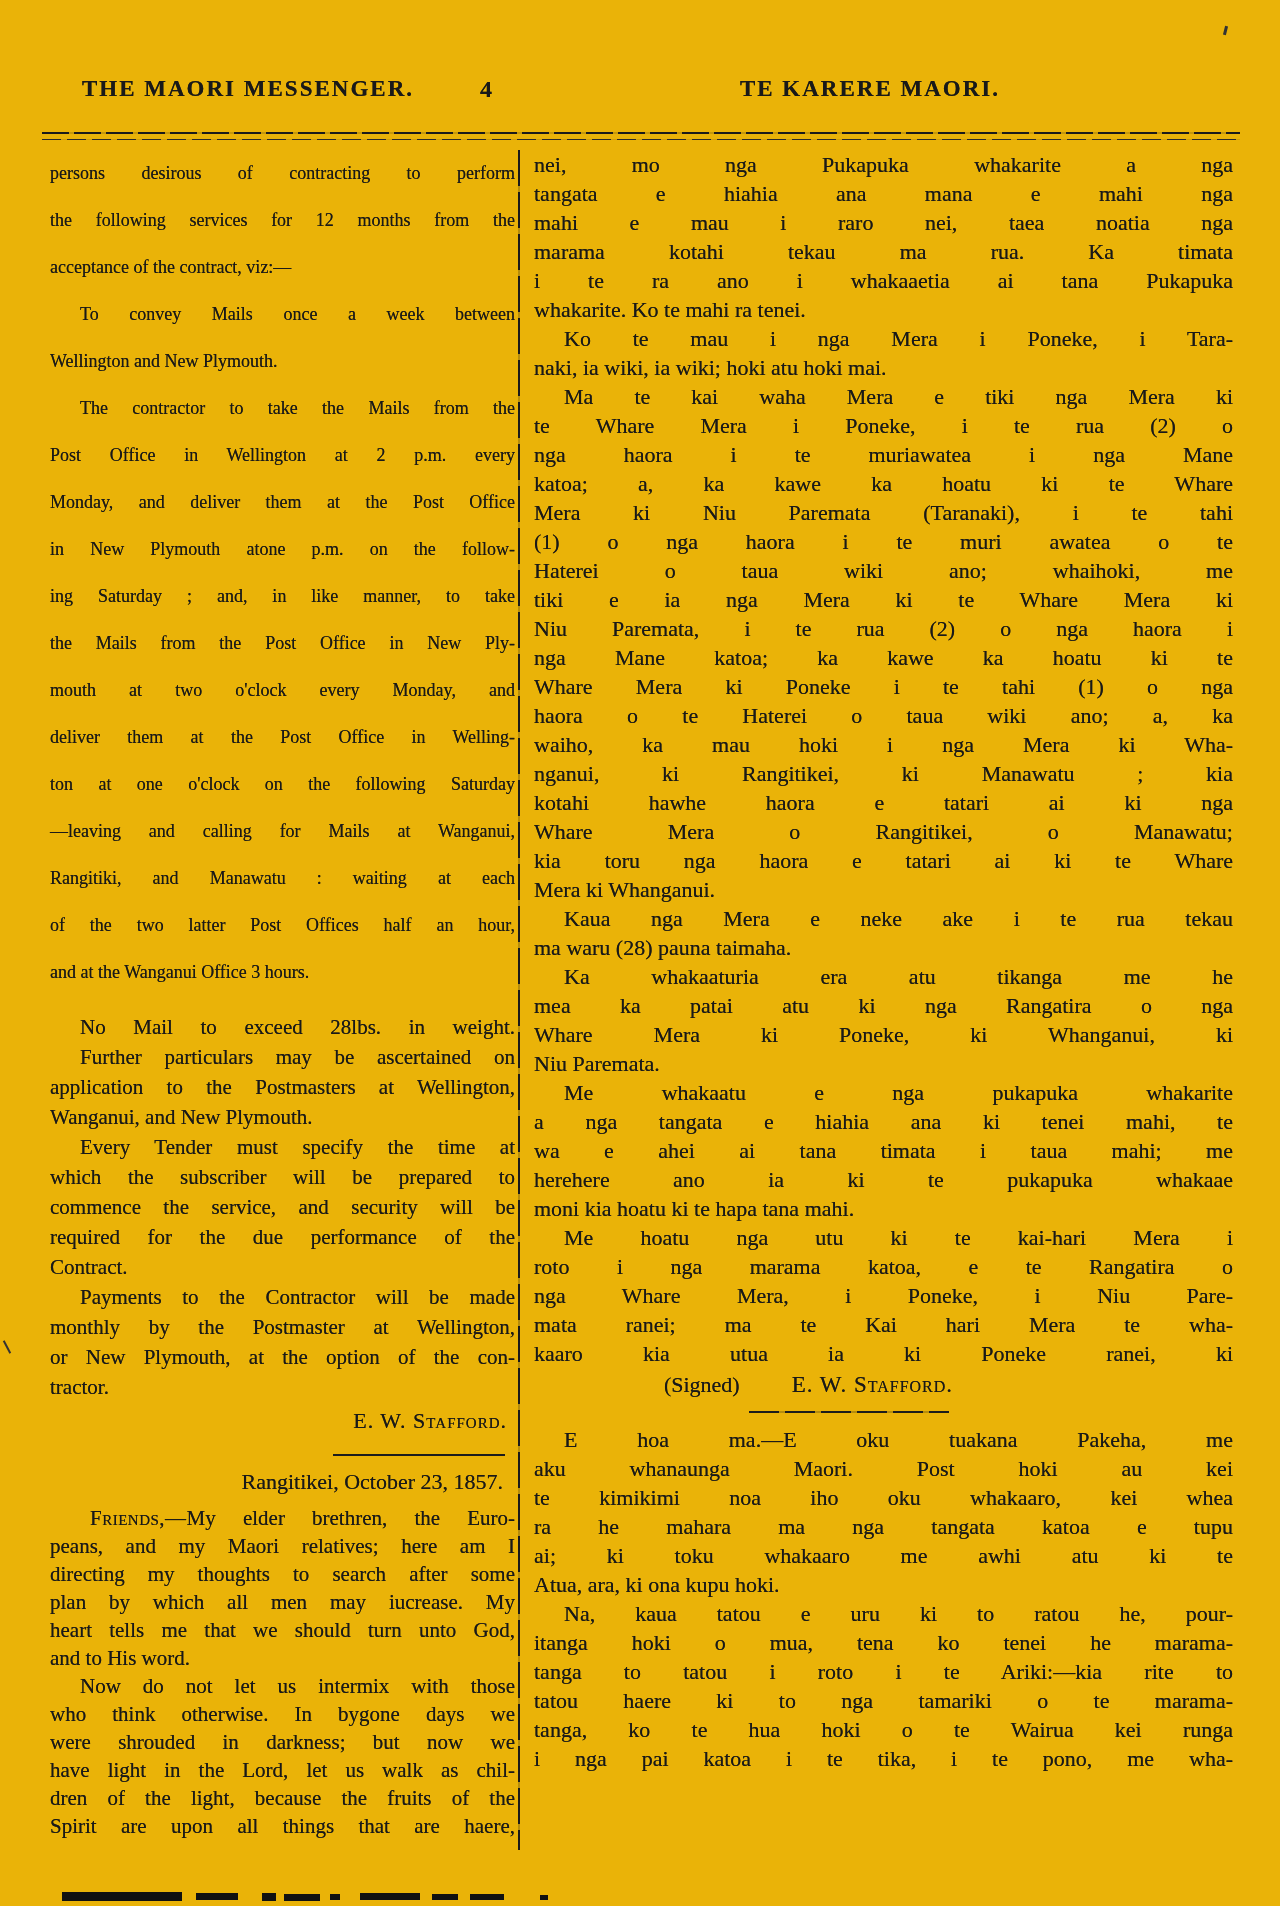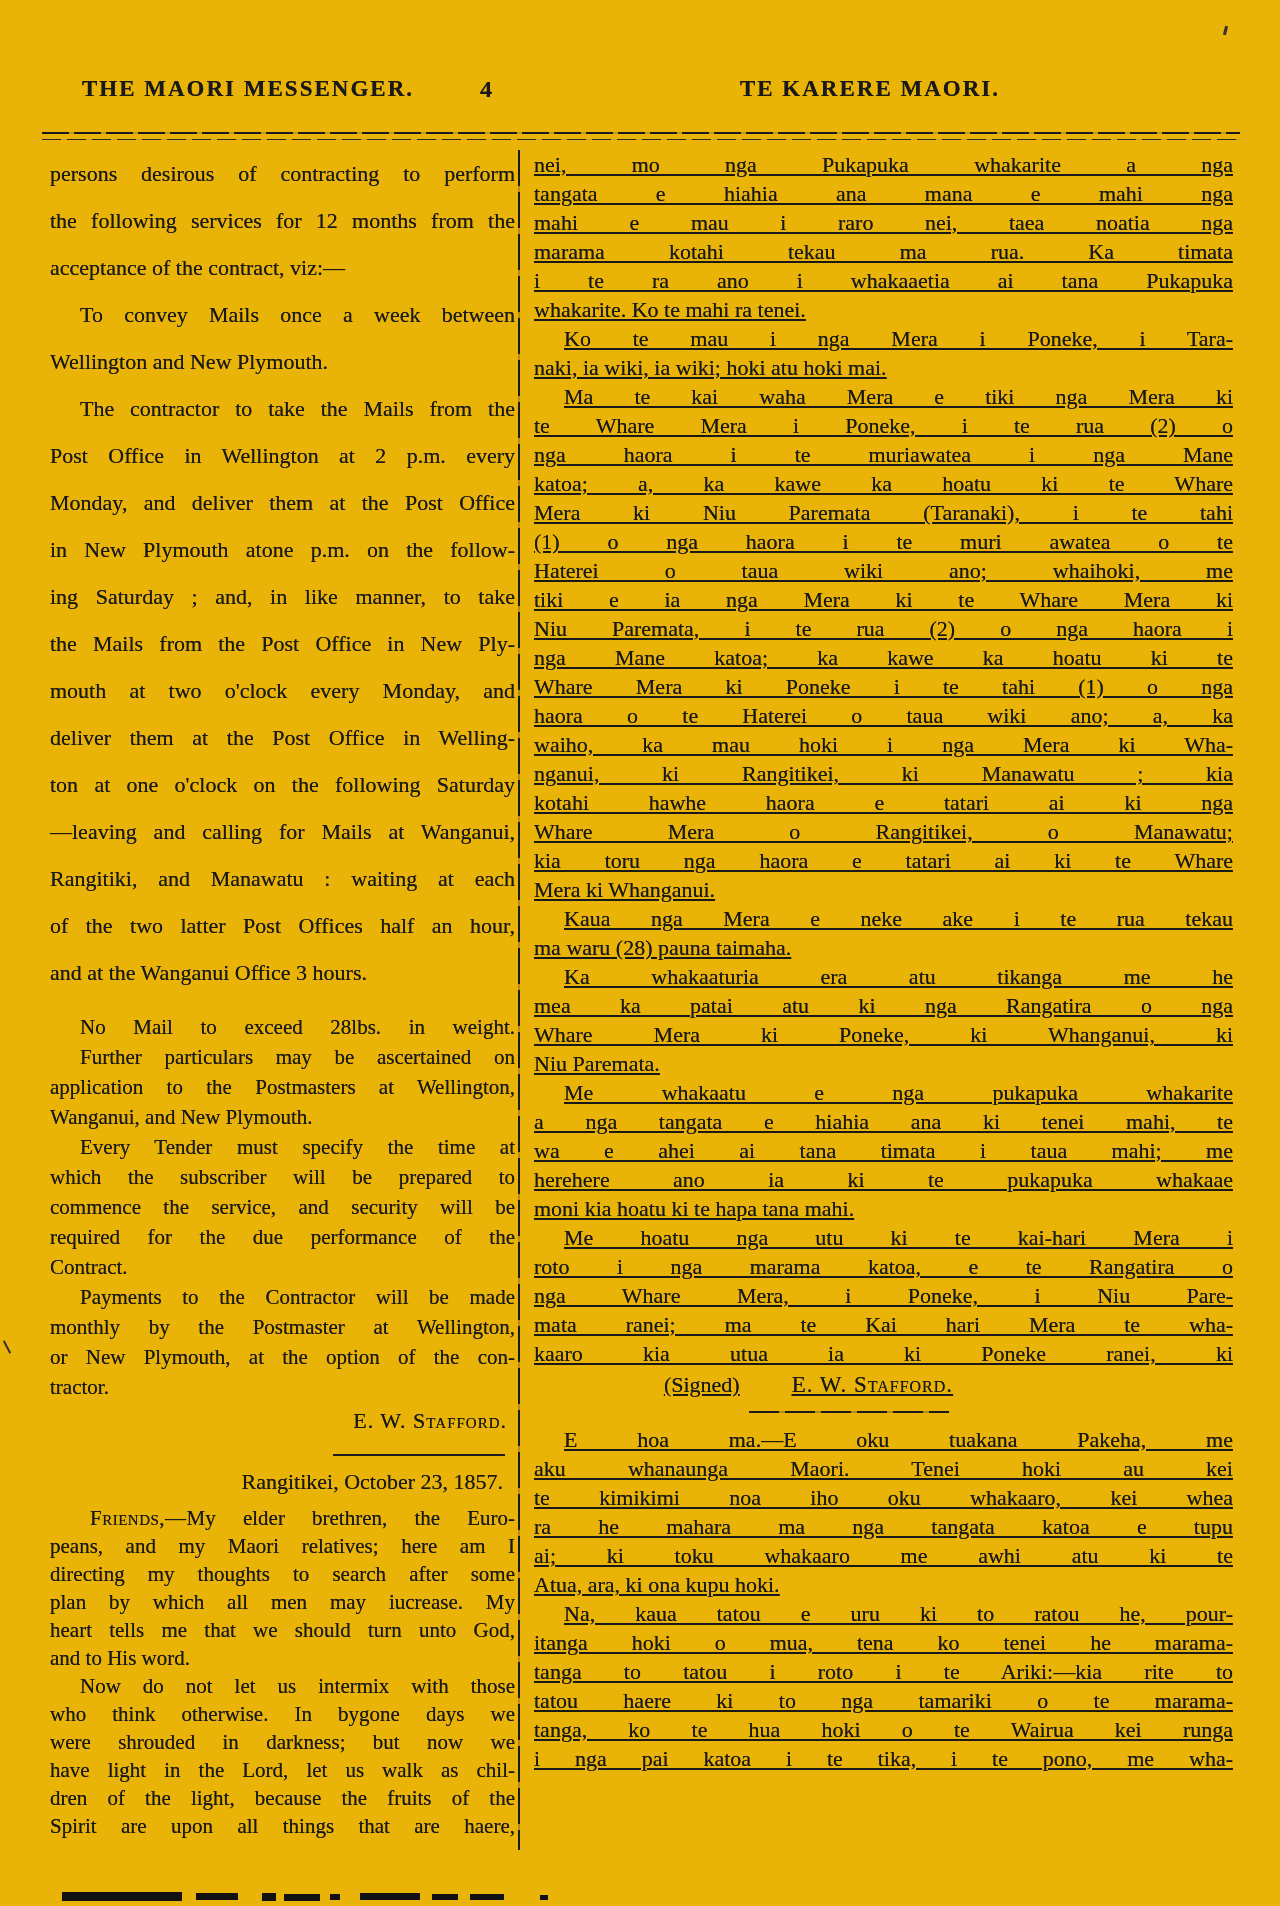--- a/index.html
+++ b/index.html
@@ -23,23 +23,23 @@
   .columns{position:absolute;top:150px;left:50px;display:flex;align-items:flex-start;}
   .col-left{width:465px;}
   .divider{width:2px;height:1700px;margin-left:3px;
     background:repeating-linear-gradient(180deg,#1a1a1a 0 36px,rgba(26,26,26,.25) 36px 42px);}
   .col-right{width:699px;padding-left:14px;}
   
   .jl{white-space:pre-line;text-align:justify;text-align-last:justify;}
   .ll{white-space:pre-line;text-align:left;}
   .indent{text-indent:30px;}
   .indent-lg{text-indent:40px;}
-  .sec1{font-size:22px;line-height:47px;}
+  .sec1{font-size:18px;line-height:47px;}
   .sec2{font-size:21px;line-height:30px;margin-top:16px;}
-  .col-right .body{font-size:22px;line-height:29px;text-decoration:underline;}
+  .col-right .body{font-size:22px;line-height:29px;}
   .letter-en{font-size:21px;line-height:28px;}
   .sig{text-align:right;padding-right:8px;font-variant:small-caps;font-size:22px;letter-spacing:1px;margin-top:4px;}
   .signed-row{display:flex;justify-content:center;gap:52px;padding-right:150px;margin-top:2px;}
   .signed-label{font-size:22px;}
   .sig-sc{font-variant:small-caps;font-size:23px;letter-spacing:1px;}
   .hr-short{height:2px;background:#1c1c1c;}
   .hr-left{width:172px;margin:18px 10px 12px auto;}
   .hr-right{width:200px;margin:12px auto 12px auto;transform:translateX(-35px);
     background:repeating-linear-gradient(90deg,#1c1c1c 0 30px,rgba(28,28,28,.25) 30px 36px);}
   .dateline{font-size:22px;}
@@ -166,21 +166,21 @@
 nga Whare Mera, i Poneke, i Niu Pare-
 mata ranei; ma te Kai hari Mera te wha-
 kaaro kia utua ia ki Poneke ranei, ki</div>
         <div class="signed-row">
           <span class="signed-label">(Signed)</span>
           <span class="sig-sc">E. W. Stafford.</span>
         </div>
         <div class="hr-short hr-right"></div>
         <div>
           <div class="jl indent">E hoa ma.—E oku tuakana Pakeha, me
-aku whanaunga Maori. Tenei hoki au kei
+aku whanaunga Maori. Post hoki au kei
 te kimikimi noa iho oku whakaaro, kei whea
 ra he mahara ma nga tangata katoa e tupu
 ai; ki toku whakaaro me awhi atu ki te</div>
           <div class="ll">Atua, ara, ki ona kupu hoki.</div>
           <div class="jl indent">Na, kaua tatou e uru ki to ratou he, pour-
 itanga hoki o mua, tena ko tenei he marama-
 tanga to tatou i roto i te Ariki:—kia rite to
 tatou haere ki to nga tamariki o te marama-
 tanga, ko te hua hoki o te Wairua kei runga
 i nga pai katoa i te tika, i te pono, me wha-</div>

